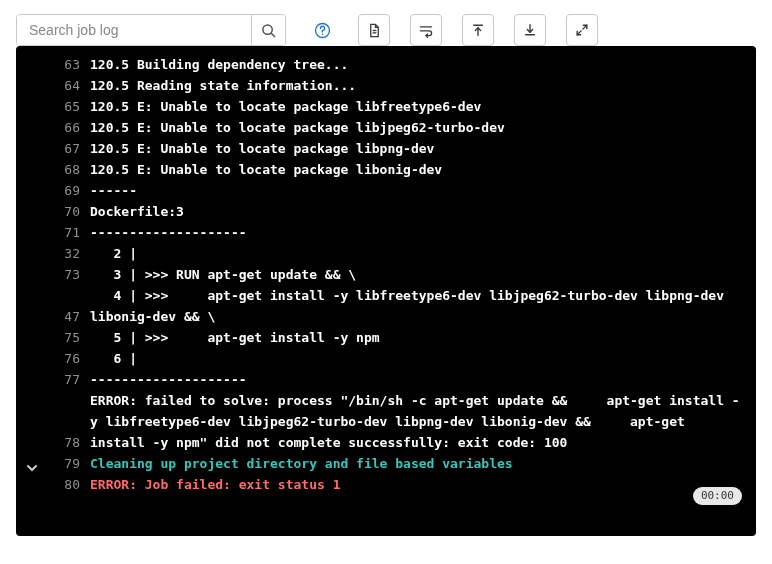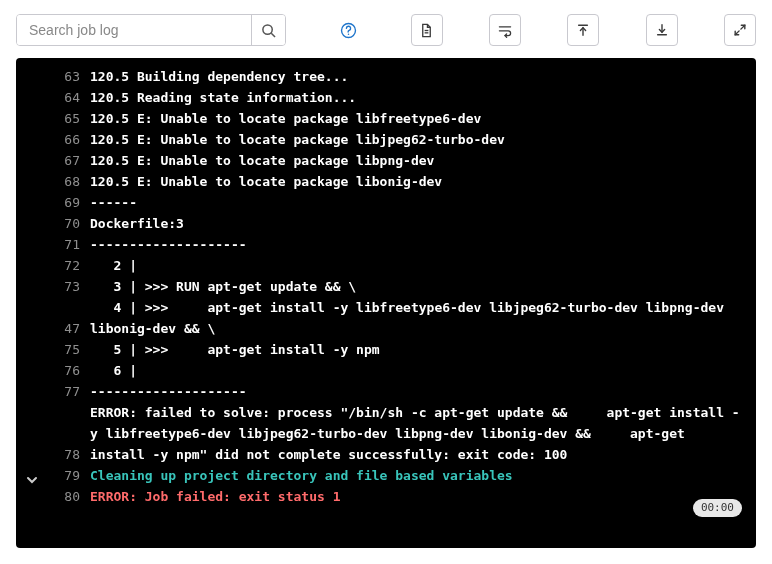--- a/index.html
+++ b/index.html
@@ -10,22 +10,21 @@
     height: 564px;
     overflow: hidden;
   }
   .wrap {
     padding: 14px 16px 0 16px;
   }
   .toolbar {
     display: flex;
     align-items: center;
     gap: 20px;
-    margin-bottom: 12px;
-    justify-content: space-between;
+    justify-content: flex-start;
   }
   .search-group {
     display: flex;
     border: 1px solid #c9c9cf;
     border-radius: 4px;
     overflow: hidden;
     height: 32px;
     width: 270px;
   }
   .search-input {
@@ -247,21 +246,21 @@
         <div class="ln">70</div>
         <div class="content plain">Dockerfile:3</div>
       </div>
       <div class="log-line">
         <div class="gutter"></div>
         <div class="ln">71</div>
         <div class="content plain">--------------------</div>
       </div>
       <div class="log-line">
         <div class="gutter"></div>
-        <div class="ln">72</div>
+        <div class="ln">32</div>
         <div class="content plain">   2 |</div>
       </div>
       <div class="log-line">
         <div class="gutter"></div>
         <div class="ln">73</div>
         <div class="content plain">   3 | &gt;&gt;&gt; RUN apt-get update &amp;&amp; \</div>
       </div>
       <div class="log-line">
         <div class="gutter"></div>
         <div class="ln">47</div>

